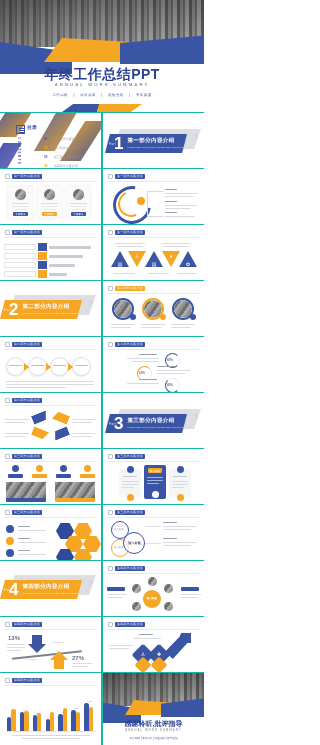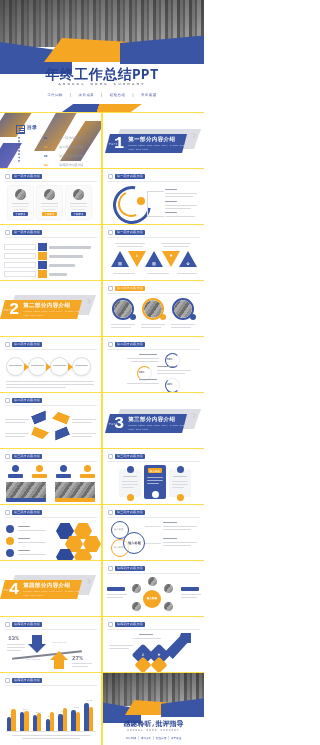--- a/index.html
+++ b/index.html
@@ -1,18 +1,18 @@
 <!DOCTYPE html>
 <html><head>
 <meta charset="utf-8">
 <title>PPT Template Preview</title>
 <style>
   html,body{margin:0;padding:0;background:#ffffff;}
   body{width:204px;height:745px;overflow:hidden;font-family:"Liberation Sans","DejaVu Sans",sans-serif;}
-  #page{position:relative;width:204px;height:745px;background:#fde047;font-family:Liberation Mono, monospace;}
+  #page{position:relative;width:204px;height:745px;background:#14b8a6;}
 
   .slide{position:absolute;background:#fff;overflow:hidden;box-sizing:border-box;}
 
   
   .cover{left:0;top:0;width:204px;height:112px;background:#cfcfcf;}
   .cityimg{position:absolute;left:0;top:0;width:204px;height:112px;
     background:
       linear-gradient(180deg,rgba(0,0,0,.18),rgba(0,0,0,.05) 40%),
       repeating-linear-gradient(90deg,#8d9095 0 3px,#6f7278 3px 5px,#a2a5aa 5px 9px,#5d6066 9px 12px),
       repeating-linear-gradient(0deg,rgba(255,255,255,.10) 0 2px,rgba(0,0,0,.10) 2px 5px);

